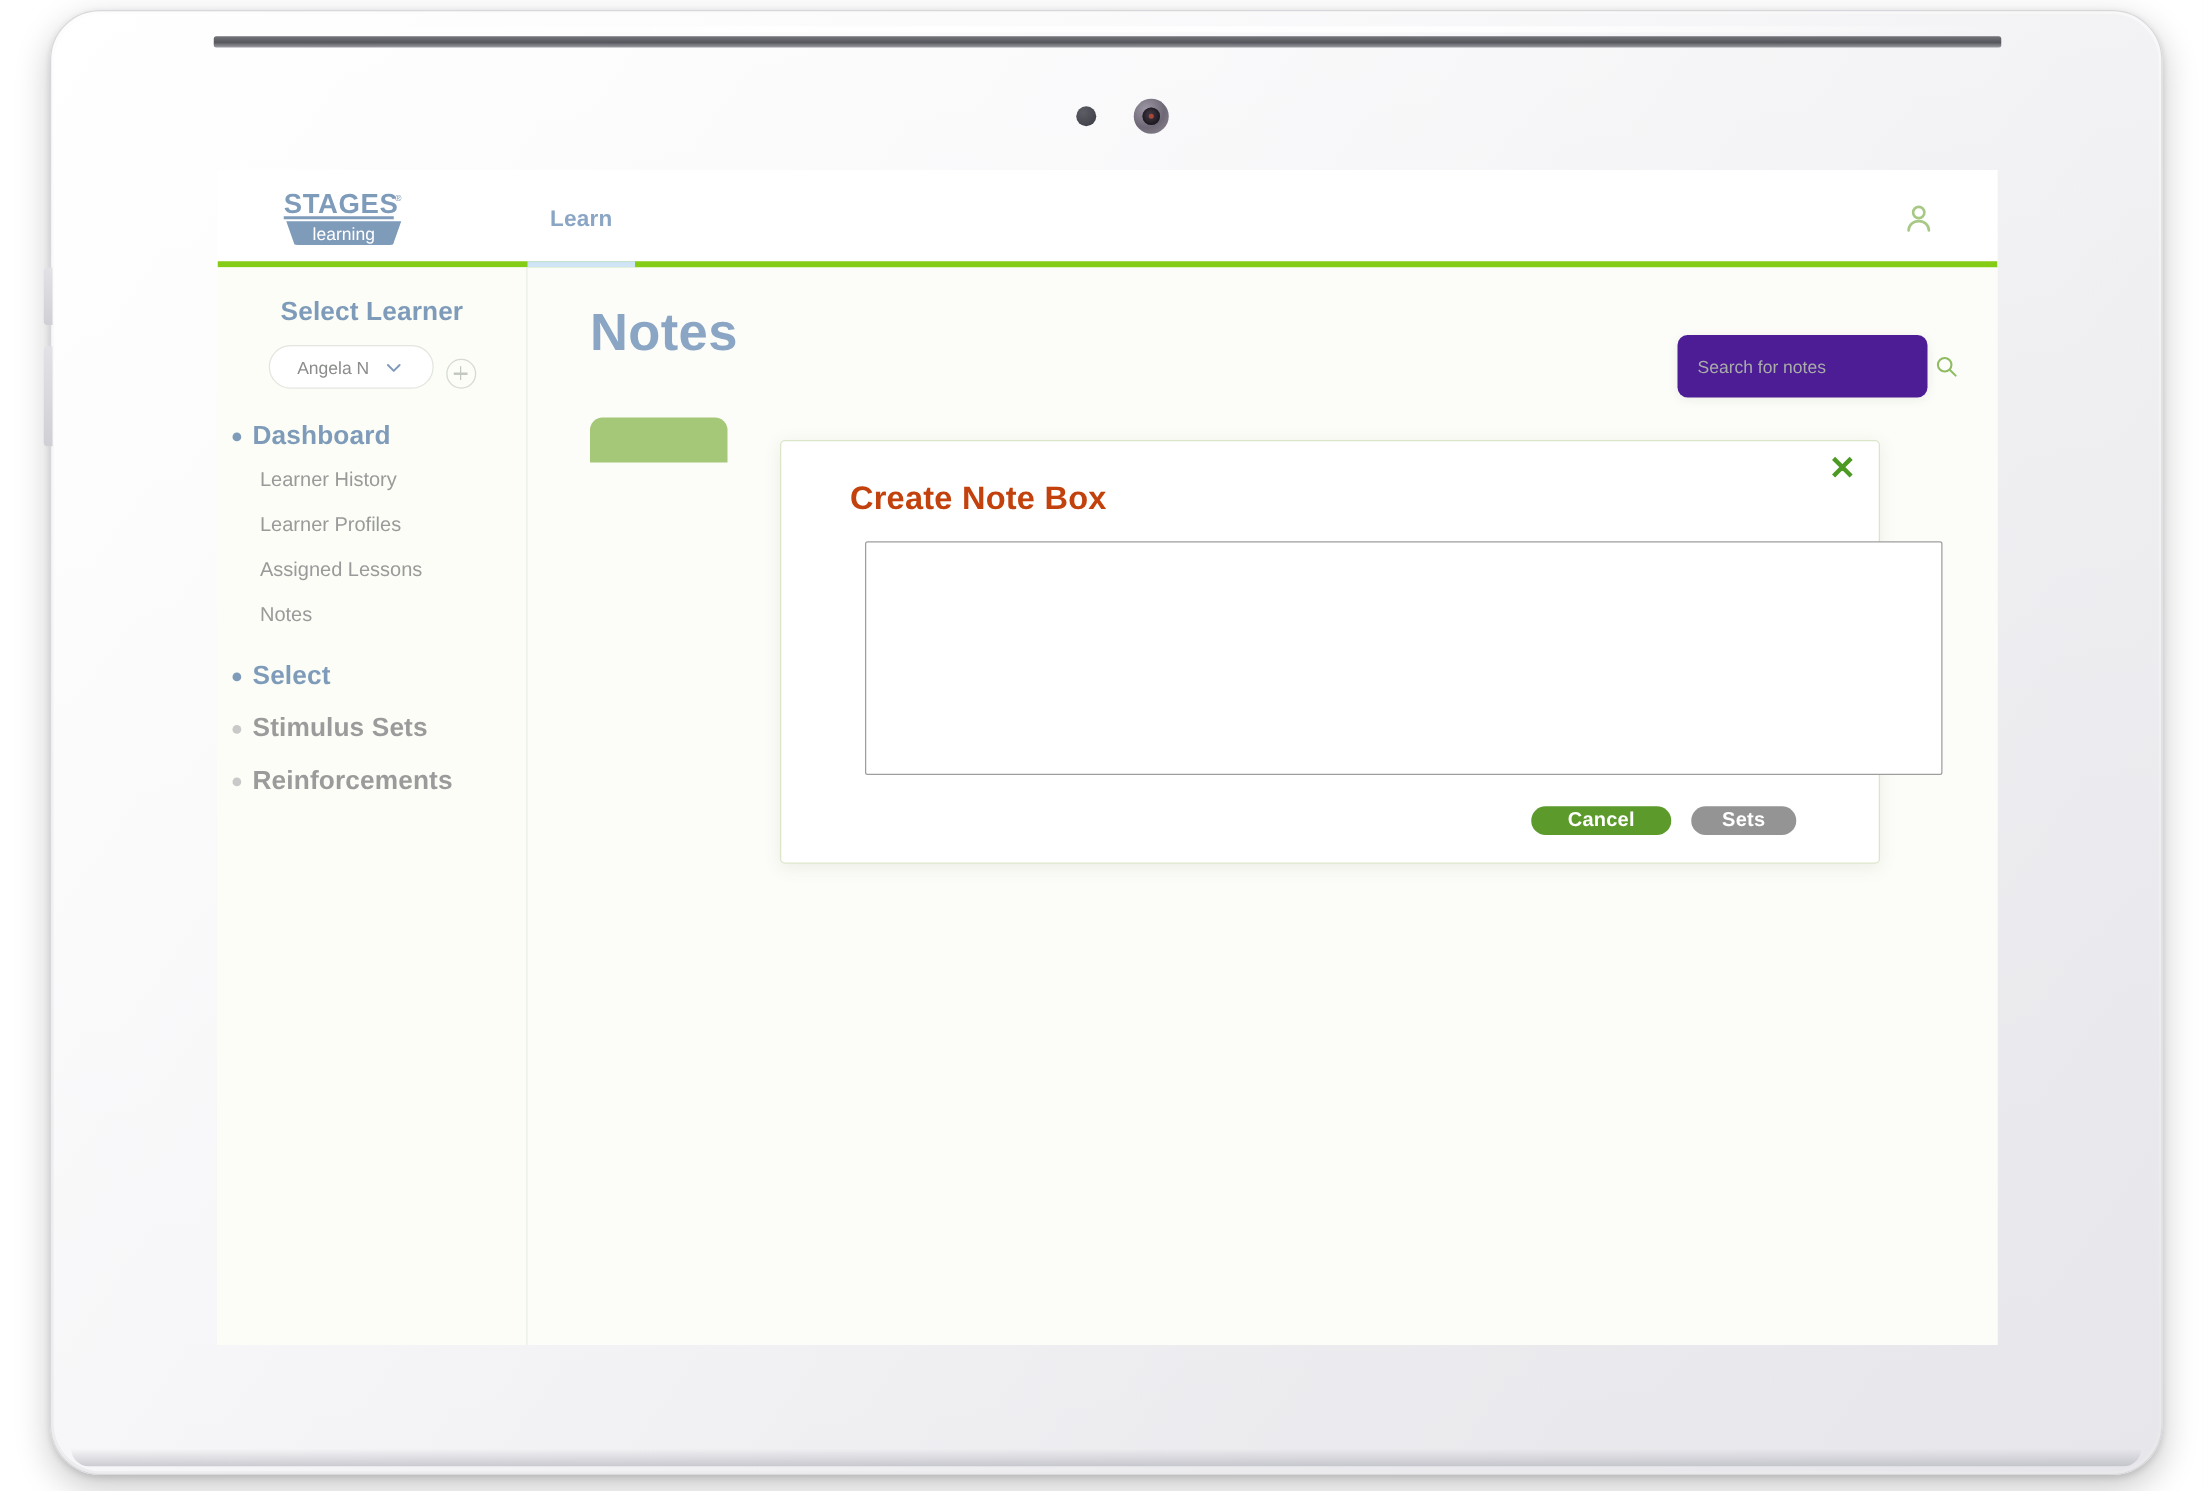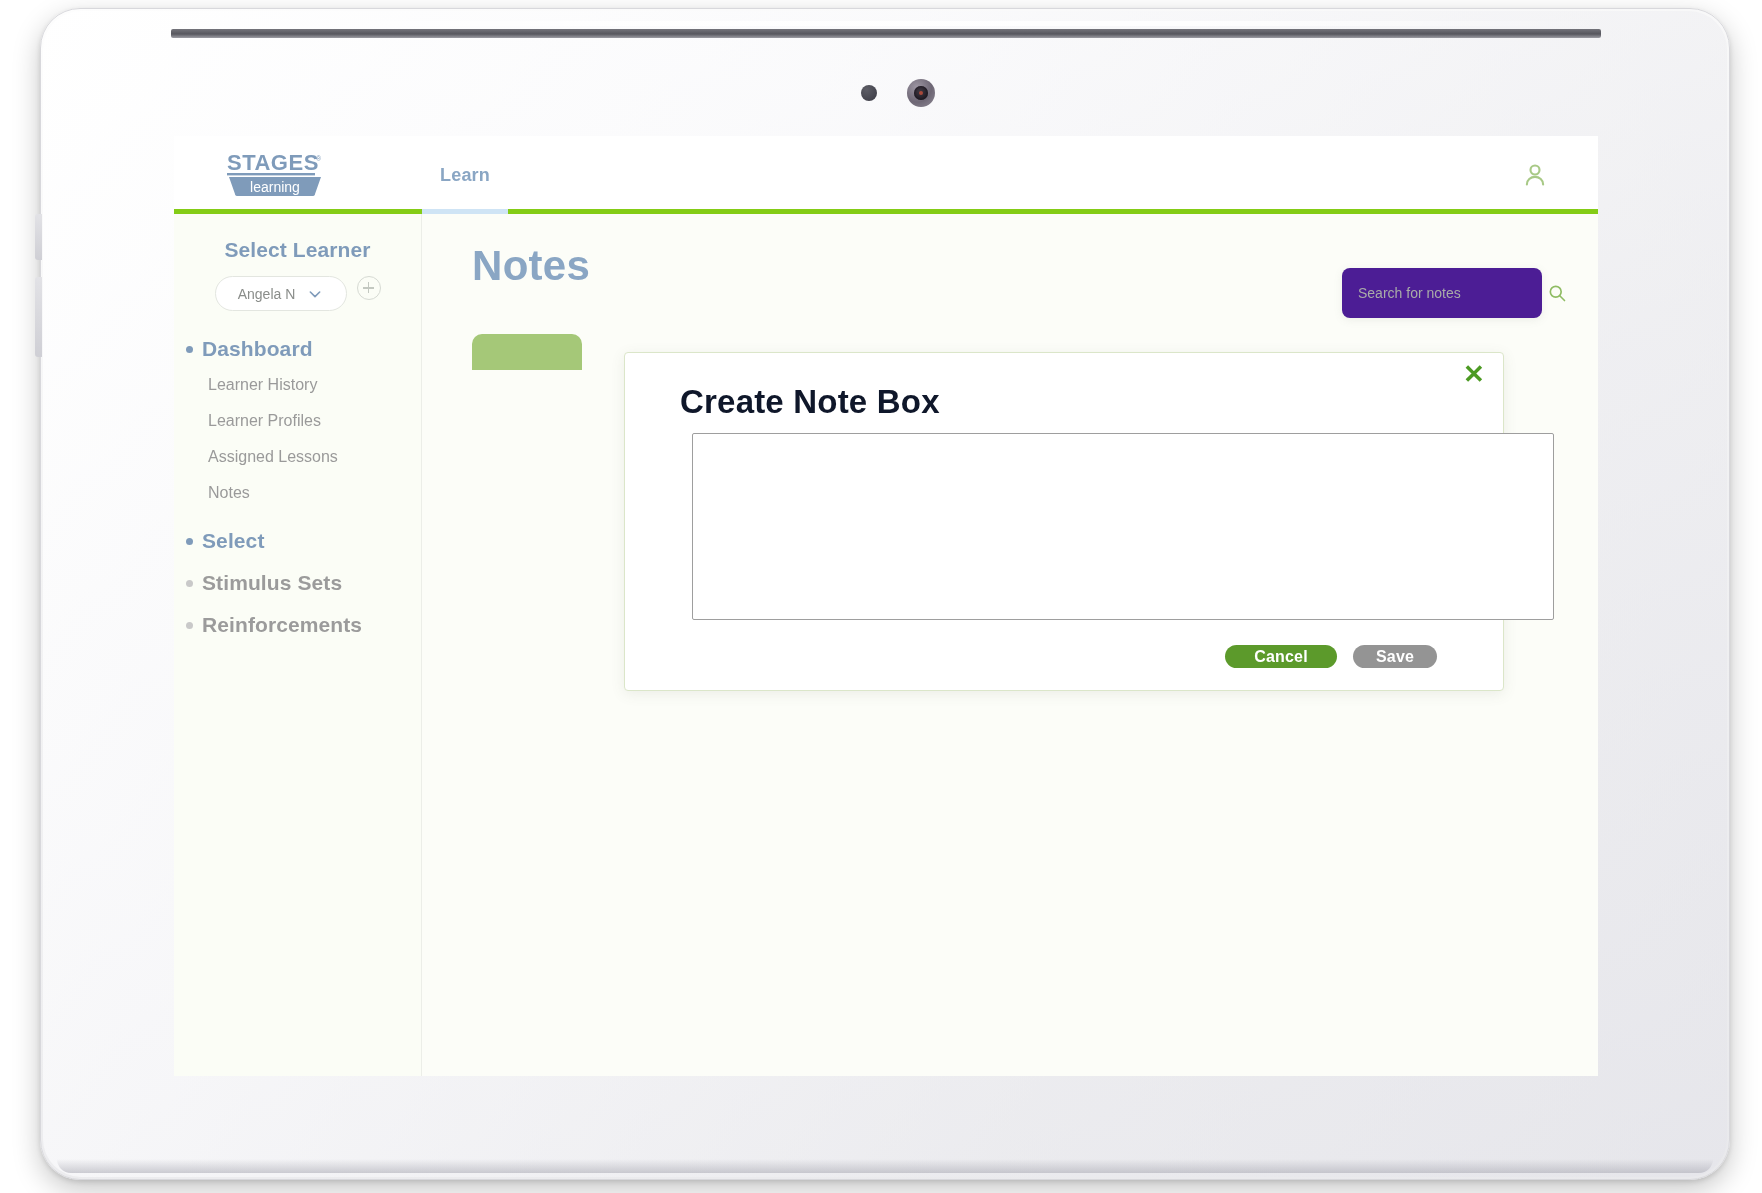--- a/index.html
+++ b/index.html
@@ -173,21 +173,21 @@
   #select-learner-title {
     text-align: center;
     font-size: 21px;
     font-weight: 700;
     color: #7f9bba;
     margin-bottom: 14px;
     letter-spacing: .1px;
   }
   #learner-row {
     display: flex;
-    align-items: flex-start;
+    align-items: flex-end;
     justify-content: center;
     gap: 10px;
     margin-bottom: 26px;
   }
   #learner-select {
     width: 132px; height: 35px;
     border: 1px solid #e3e6e0;
     border-radius: 18px;
     background: #ffffff;
     display: flex;
@@ -314,23 +314,23 @@
     color: #4c9a23;
     font-size: 26px;
     font-weight: 700;
     line-height: 26px;
     text-align: center;
     font-family: "Liberation Sans", sans-serif;
   }
   #modal-title {
     position: absolute;
     left: 55px; top: 30px;
-    font-size: 33px;
-    font-weight: 700;
-    color: #0f172a;
+    font-size: 26px;
+    font-weight: 700;
+    color: #c2410c;
     letter-spacing: .2px;
   }
   #note-textarea {
     position: absolute;
     left: 67px; top: 80px;
     width: 862px;
     height: 187px;
     border: 1px solid #9e9e9e;
     border-radius: 2px;
     resize: none;
@@ -454,20 +454,20 @@
         </div>
 
         <div id="note-tab"></div>
 
         <div id="modal">
           <div id="modal-close">✕</div>
           <div id="modal-title">Create Note Box</div>
           <textarea id="note-textarea" placeholder="" style=""></textarea>
           <div id="modal-actions">
             <button class="pill-btn" id="cancel-button">Cancel</button>
-            <button class="pill-btn" id="save-button">Save</button>
+            <button class="pill-btn" id="save-button">Sets</button>
           </div>
         </div>
       </div>
 
     </div>
   </div>
 </div>
 
 </body></html>

